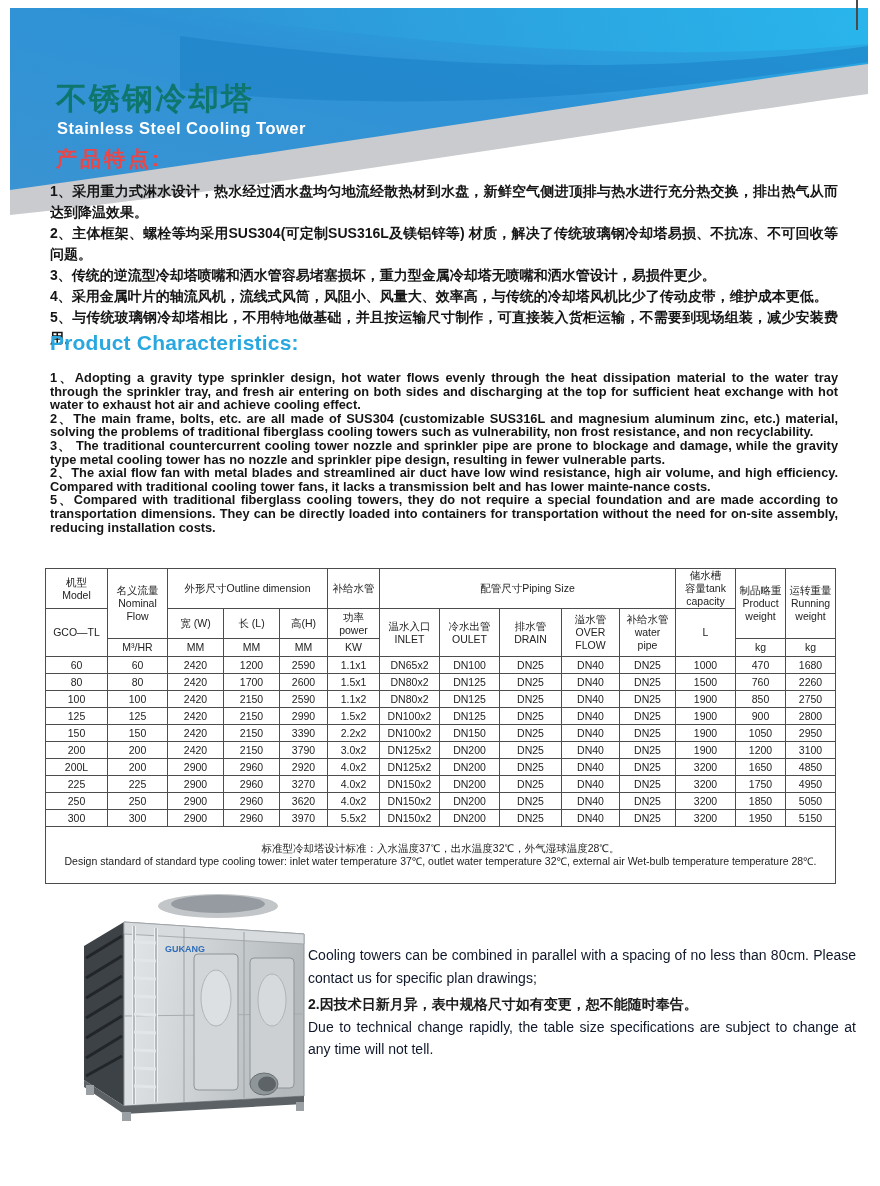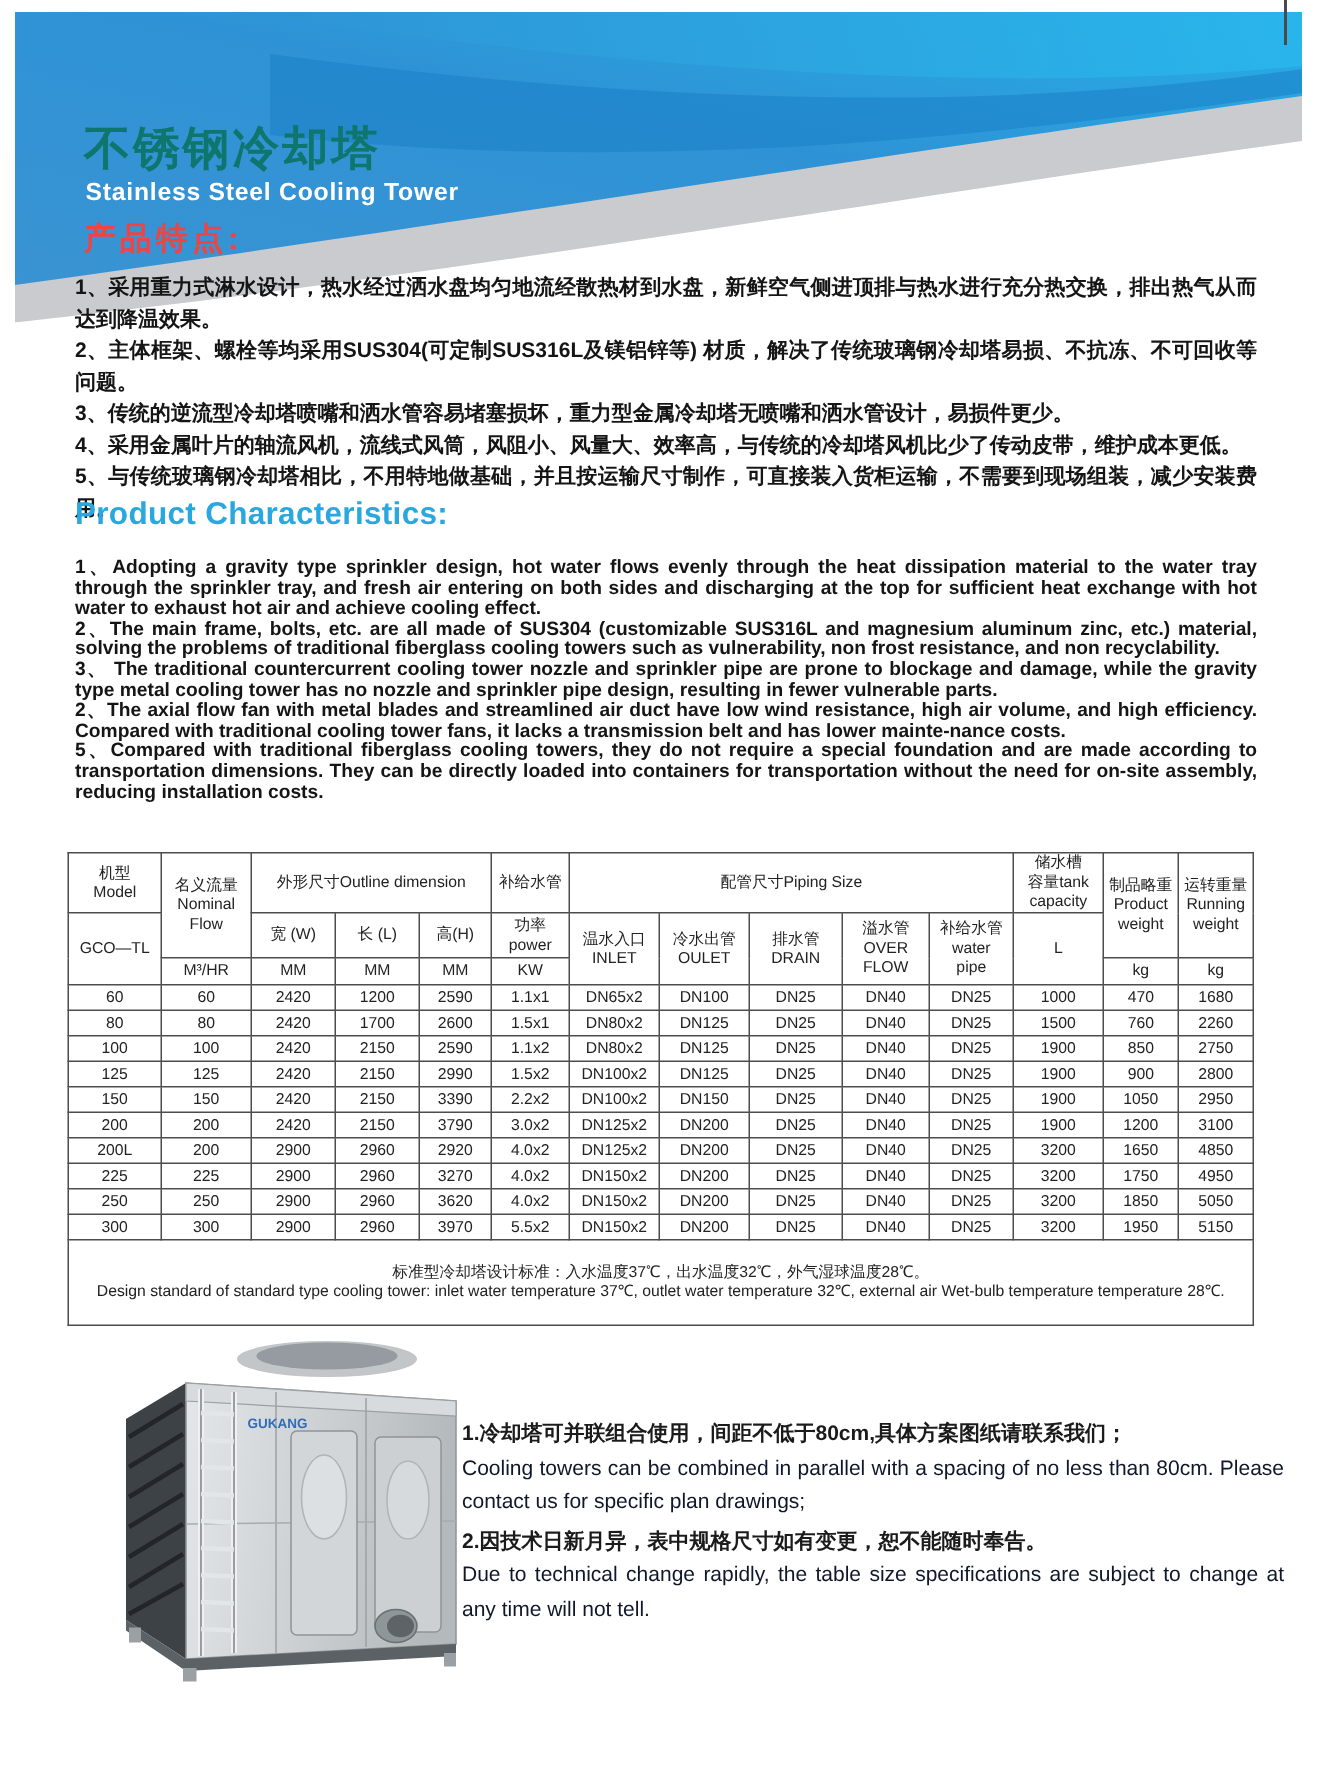--- a/index.html
+++ b/index.html
@@ -407,20 +407,19 @@
 
     <ellipse cx="196" cy="196" rx="14" ry="11" fill="#8f969a" stroke="#6a7074"></ellipse>
     <ellipse cx="199" cy="196" rx="9" ry="7.5" fill="#5d6367"></ellipse>
 
     <rect x="18" y="197" width="8" height="10" fill="#9aa0a4"></rect>
     <rect x="54" y="224" width="9" height="9" fill="#9aa0a4"></rect>
     <rect x="228" y="214" width="8" height="9" fill="#9aa0a4"></rect>
   </svg>
 
   <div class="notes">
-    <p class="zh">1.冷却塔可并联组合使用，间距不低于80cm,具体方案图纸请联系我们；</p>
     <p class="en">Cooling towers can be combined in parallel with a spacing of no less than 80cm. Please contact us for specific plan drawings;</p>
     <div class="gap"></div>
     <p class="zh">2.因技术日新月异，表中规格尺寸如有变更，恕不能随时奉告。</p>
     <p class="en">Due to technical change rapidly, the table size specifications are subject to change at any time will not tell.</p>
   </div>
 
 </div>
 
 </body></html>

